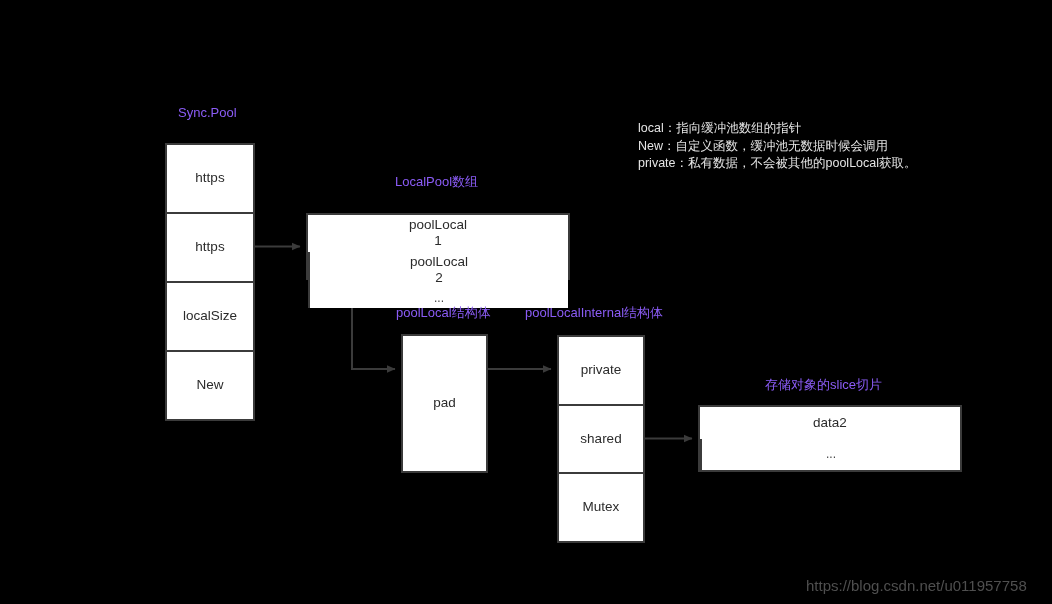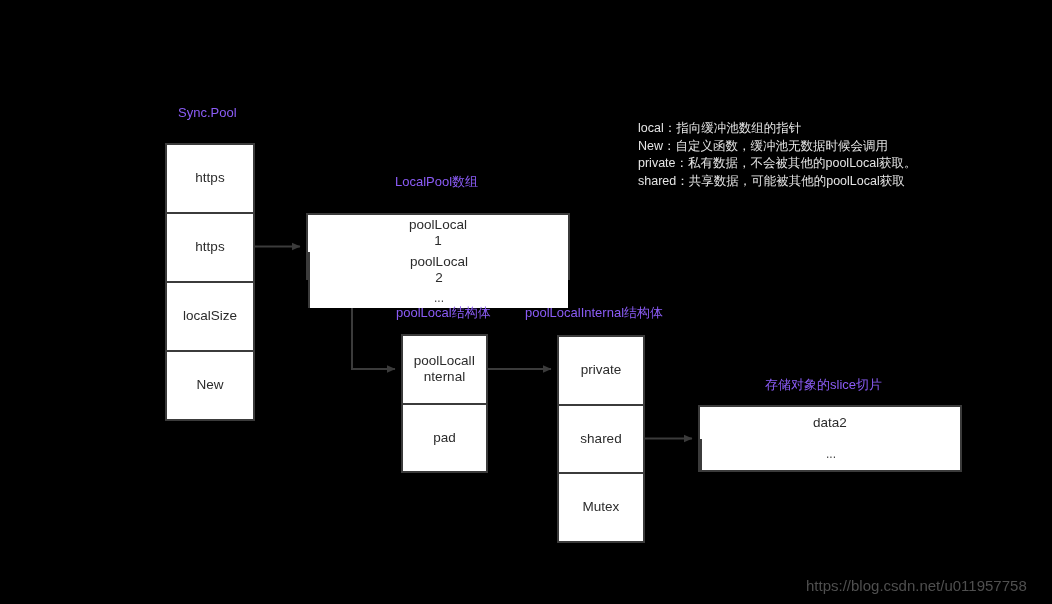--- a/index.html
+++ b/index.html
@@ -125,22 +125,20 @@
     <div class="cell">poolLocal
 1</div>
     <div class="cell">poolLocal
 2</div>
     <div class="cell dots">...</div>
   </div>
 
   <div class="caption" style="left:396px; top:304px;">poolLocal结构体</div>
 
   <div class="box vertical" style="left:401px; top:334px; width:87px; height:139px;">
-    <div class="cell">poolLocalI
-nternal</div>
     <div class="cell">pad</div>
   </div>
 
   <div class="caption" style="left:525px; top:304px;">poolLocalInternal结构体</div>
 
   <div class="box vertical" style="left:557px; top:335px; width:88px; height:208px;">
     <div class="cell">private</div>
     <div class="cell">shared</div>
     <div class="cell">Mutex</div>
   </div>
@@ -148,17 +146,16 @@
   <div class="caption" style="left:765px; top:376px;">存储对象的slice切片</div>
 
   <div class="box horizontal" style="left:698px; top:405px; width:264px; height:67px;">
     <div class="cell">data2</div>
     <div class="cell dots">...</div>
   </div>
 
   <div class="note" style="left:638px; top:120px;">local：指向缓冲池数组的指针</div>
   <div class="note" style="left:638px; top:137.5px;">New：自定义函数，缓冲池无数据时候会调用</div>
   <div class="note" style="left:638px; top:155px;text-align:right;">private：私有数据，不会被其他的poolLocal获取。</div>
-  <div class="note" style="left:638px; top:172.5px;">shared：共享数据，可能被其他的poolLocal获取</div>
 
   <div class="watermark" style="left:806px; top:577px;text-align:center;">https://blog.csdn.net/u011957758</div>
 
 </div>
 
 </body></html>

